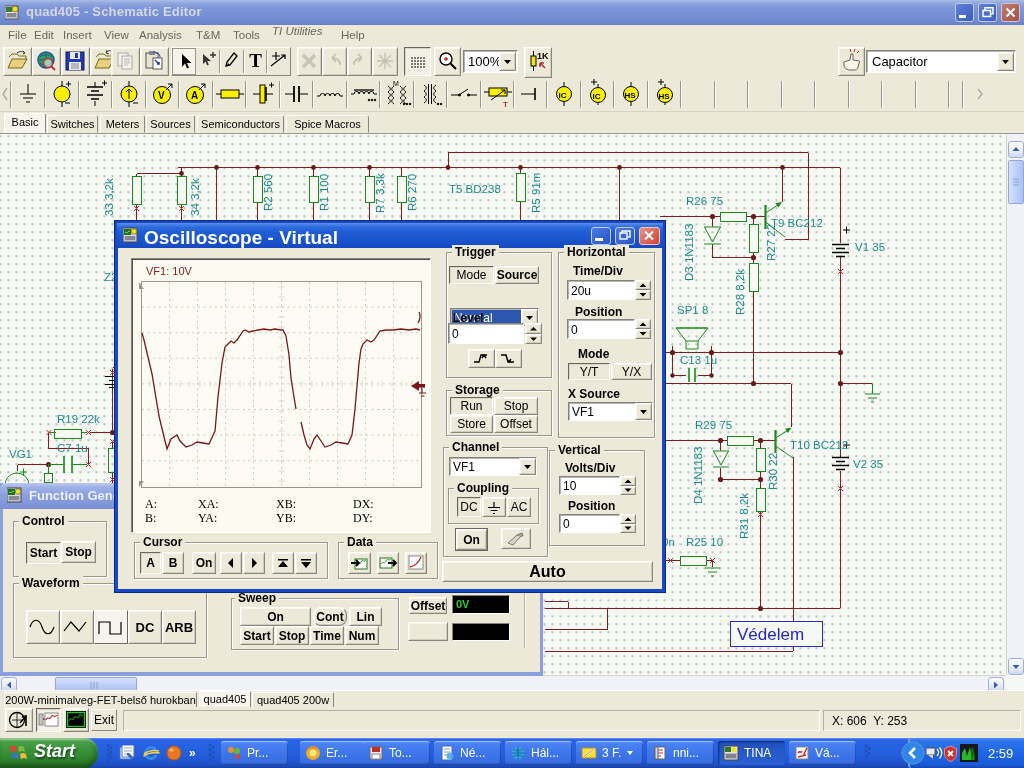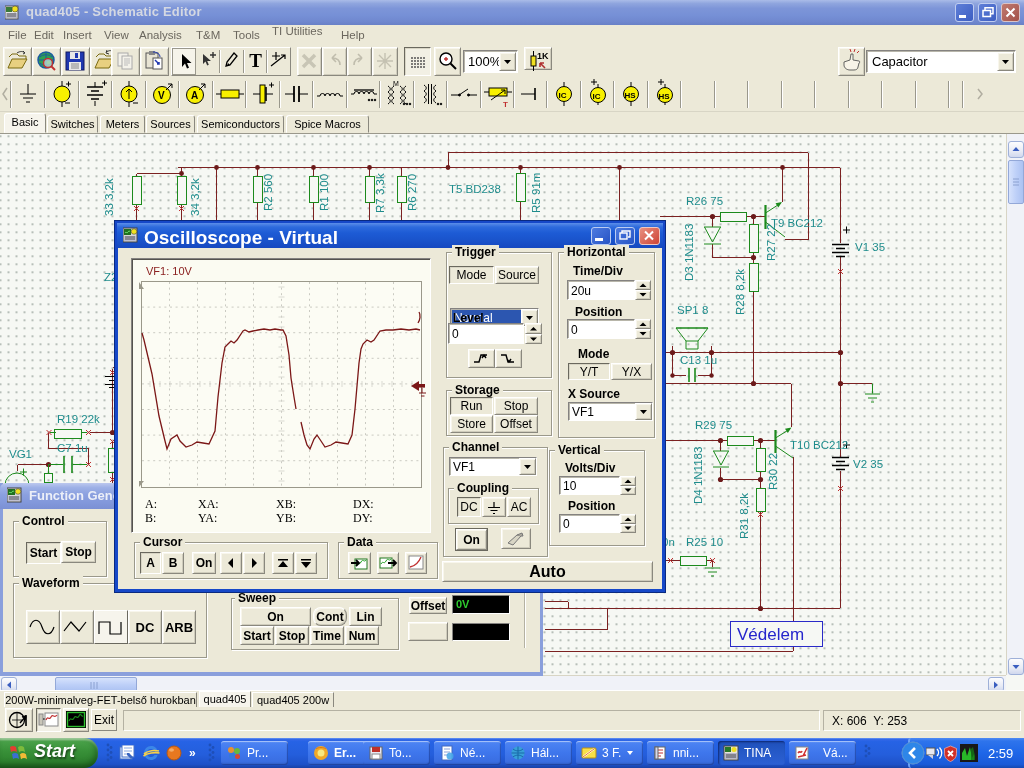--- a/index.html
+++ b/index.html
@@ -45,21 +45,21 @@
 </div>
 
 <div class="abs" style="left:0;top:25px;width:1024px;height:21px;background:#ECE9D8;font-size:11.5px;color:#6b675e;">
  <span class="abs" style="left:8px;top:4px;">File</span>
  <span class="abs" style="left:34px;top:4px;">Edit</span>
  <span class="abs" style="left:63px;top:4px;">Insert</span>
  <span class="abs" style="left:104px;top:4px;">View</span>
  <span class="abs" style="left:139px;top:4px;">Analysis</span>
  <span class="abs" style="left:196px;top:4px;">T&amp;M</span>
  <span class="abs" style="left:233px;top:4px;">Tools</span>
- <span class="abs" style="left:272px;top:0;">TI Utilities</span>
+ <span class="abs" style="left:272px;top:0;font-style:italic;">TI Utilities</span>
  <span class="abs" style="left:341px;top:4px;">Help</span>
 </div>
 
 <div class="abs" id="tb1" style="left:0;top:46px;width:1024px;height:32px;background:#ECE9D8;">
  <div class="abs raised" style="left:3px;top:1px;width:29px;height:29px;"><svg width="27" height="27">
           <path d="M5 9l3-3h5l2 2h7v3" fill="none" stroke="#7a6a10"></path>
           <path d="M4 20h14l5-9H8z" fill="#E8D080" stroke="#7a6a10"></path>
           <path d="M13 5c3-2 6-2 8 0m-2-2l2 2-2 1" fill="none" stroke="#333"></path>
         </svg></div>
  <div class="abs raised" style="left:32px;top:1px;width:29px;height:29px;"><svg width="27" height="27">
@@ -149,21 +149,21 @@
           <circle cx="11" cy="11" r="6" fill="#fff" stroke="#000" stroke-width="1.4"></circle>
           <path d="M9 11h4m-2-2v4" stroke="#c03030" stroke-width="1.4"></path>
           <path d="M15.5 15.5L21 21" stroke="#000" stroke-width="2"></path>
         </svg></div>
  <div class="abs sunk" style="left:463px;top:4px;width:55px;height:23px;font-size:13px;">
         <span class="abs" style="left:4px;top:3px;">100%</span>
   <div class="abs raised" style="right:1px;top:1px;width:17px;height:19px;"><svg width="15" height="17">
             <path d="M4 7l3.5 4L11 7z" fill="#000"></path>
           </svg></div>
       </div>
- <div class="abs raised" style="left:524px;top:1px;width:28px;height:23px;"><svg width="26" height="27">
+ <div class="abs raised" style="left:524px;top:1px;width:28px;height:31px;"><svg width="26" height="27">
           <rect x="6" y="8" width="5" height="10" fill="#F0E020" stroke="#000"></rect>
           <path d="M8.5 3v5m0 10v5" stroke="#000"></path>
           <text x="12" y="11" font-size="9" font-weight="bold" fill="#000">1K</text>
           <path d="M20 20l-5-5m0 0v4m0-4h4" stroke="#B03030" stroke-width="1.6" fill="none"></path>
         </svg></div>
  <div class="abs raised" style="left:838px;top:1px;width:27px;height:29px;"><svg width="25" height="27">
           <path d="M5 14l6-2 1-6 2 0 0 6 6 1c1 0 1 2 0 2l-1 4c0 2-2 3-4 3h-4c-3 0-6-2-6-5z" fill="#f8f4e8" stroke="#555" stroke-width="0.9"></path>
           <path d="M15 4l1-3m2 4l2-2m-8 1l-1-3" stroke="#c03030"></path>
         </svg></div>
  <div class="abs sunk" style="left:866px;top:4px;width:150px;height:23px;font-size:13px;">
@@ -693,21 +693,21 @@
           <svg width="20" height="20">
             <rect x="3" y="3" width="14" height="13" fill="#fff" stroke="#888"></rect>
             <path d="M4 14c5-1 9-5 11-10" stroke="#c03030" fill="none" stroke-width="1.3"></path>
           </svg>
         </div>
  </div>
 
  <div class="abs gb" style="left:328px;top:28px;width:106px;height:126px;">
   <span class="gbl">Trigger</span>
   <div class="abs bt pressed" style="left:2px;top:13px;width:45px;height:18px;font-weight:normal;">Mode</div>
-  <div class="abs bt raised" style="left:48px;top:13px;width:44px;height:18px;font-weight:normal;">Source</div>
+  <div class="abs bt raised" style="left:48px;top:13px;width:44px;height:18px;font-weight:bold;">Source</div>
   <div class="abs sunk" style="left:3px;top:34px;width:89px;height:19px;margin-top:21px;">
    <div class="abs" style="left:1px;top:1px;right:17px;bottom:1px;background:#2C56B0;color:#fff;font-size:12px;padding:1px 0 0 2px;">Normal</div>
    <div class="abs raised bt" style="right:0px;top:0px;width:17px;height:17px;">
             <svg width="15" height="15">
               <path d="M4 6l3.5 4L11 6z" fill="#000"></path>
             </svg>
           </div>
   </div>
   <div class="abs lbl" style="left:6px;top:58px;">Level</div>
   <div class="abs sunk" style="left:1px;top:70px;width:76px;height:21px;font-size:12px;">
@@ -948,21 +948,21 @@
 
  <div class="tb abs" style="left:221px;">
         <svg width="16" height="16" viewBox="0 0 16 16">
           <circle cx="5" cy="5" r="3" fill="#E89030"></circle>
           <circle cx="11" cy="6" r="3" fill="#68B838"></circle>
           <circle cx="6" cy="11" r="3" fill="#3878D8"></circle>
           <circle cx="11.5" cy="11.5" r="2.5" fill="#D84830"></circle>
         </svg>
         <span>Pr...</span>
       </div>
- <div class="tb abs" style="left:308px;font-weight:bold;">
+ <div class="tb abs" style="left:300px;">
         <svg width="16" height="16" viewBox="0 0 16 16">
           <circle cx="8" cy="8" r="7" fill="#F0A828"></circle>
           <circle cx="8" cy="8" r="3.5" fill="#F8E880"></circle>
           <path d="M3 4c2-2 8-2 10 0" stroke="#D87818" fill="none"></path>
         </svg>
         <span>Er...</span>
       </div>
  <div class="tb abs" style="left:363px;">
         <svg width="16" height="16" viewBox="0 0 16 16">
           <rect x="2" y="2" width="12" height="12" fill="#E8E8F0" stroke="#666"></rect>
@@ -1008,21 +1008,21 @@
  <div class="tb abs pressed-task" style="left:718px;">
         <svg width="16" height="16" viewBox="0 0 16 16">
           <rect x="1" y="1" width="14" height="14" fill="#E8E4D8" stroke="#444"></rect>
           <rect x="2" y="2" width="6" height="5" fill="#287828"></rect>
           <circle cx="11" cy="4.5" r="2.5" fill="#F0E020"></circle>
           <rect x="2" y="8" width="12" height="6" fill="#B8B8C8"></rect>
           <path d="M3 10h10M3 12h10" stroke="#333" stroke-width="0.8"></path>
         </svg>
         <span>TINA</span>
       </div>
- <div class="tb abs" style="left:789px;gap:8px;">
+ <div class="tb abs" style="left:789px;">
         <svg width="16" height="16" viewBox="0 0 16 16">
           <rect x="2" y="2" width="12" height="12" fill="#fff" stroke="#888"></rect>
           <path d="M4 8c2-3 3 1 4-2m1 5l4-8m-9 9l8-2" stroke="#D03030" stroke-width="1.5" fill="none"></path>
         </svg>
         <span>Vá...</span>
       </div>
 
  <svg class="abs" style="left:862px;top:0;" width="10" height="30">
         <g fill="#1E4FB8">
           <circle cx="4" cy="8" r="1.4"></circle>

